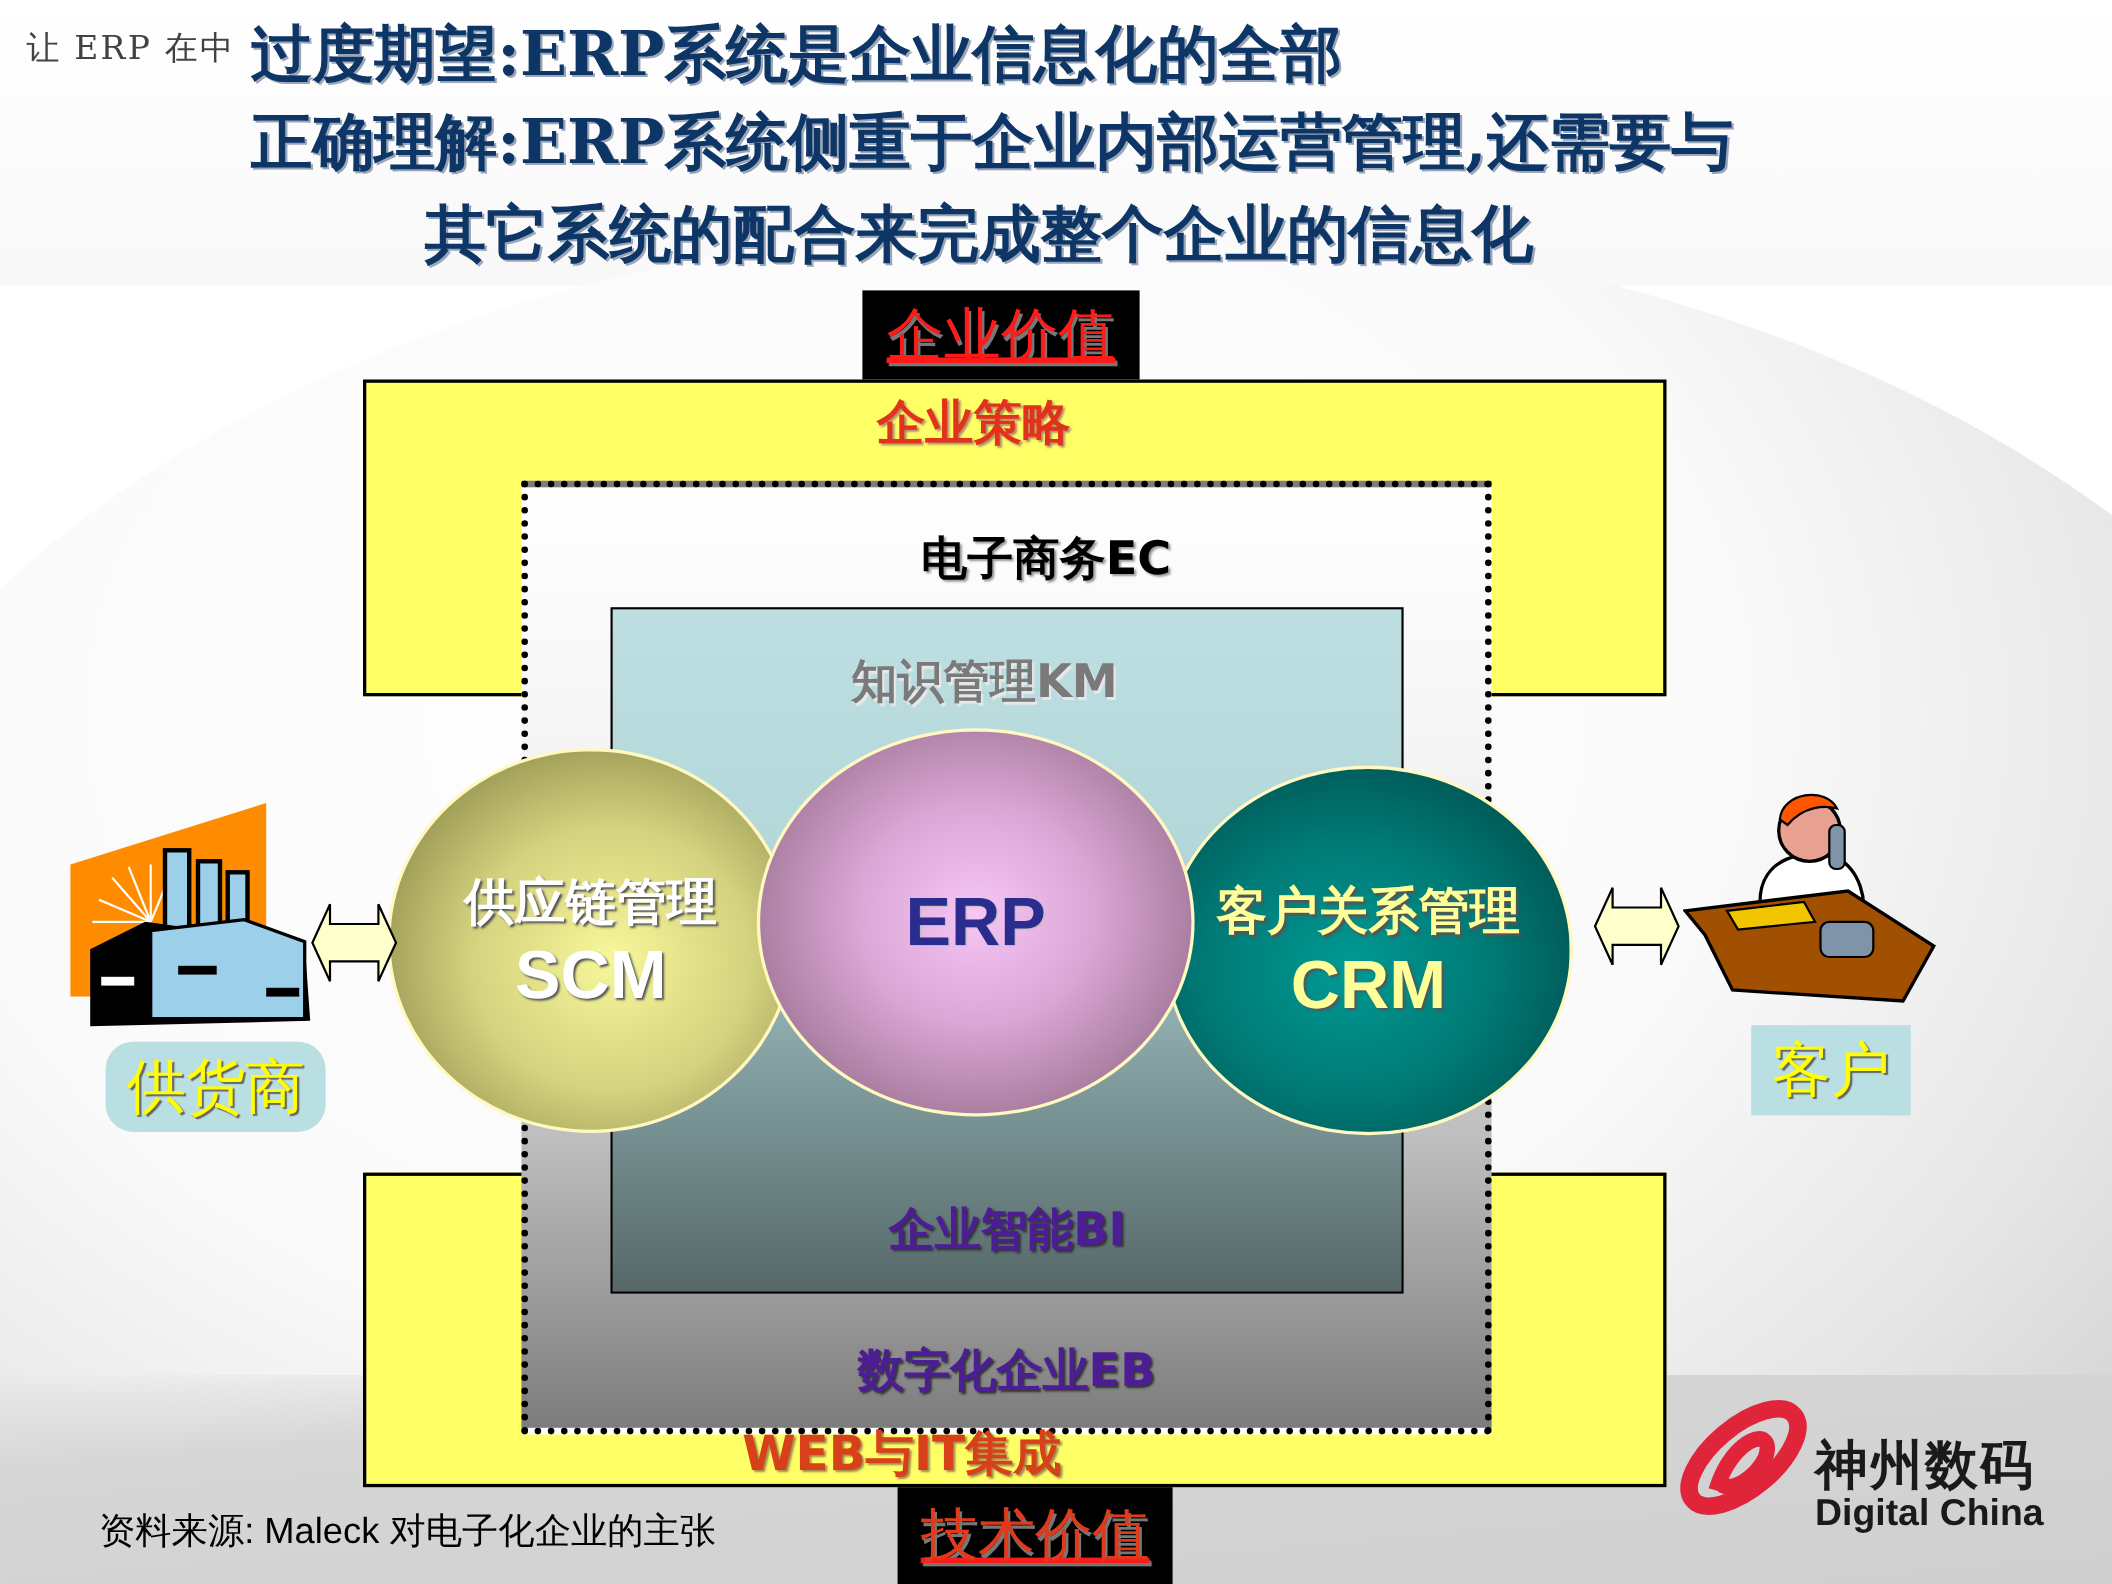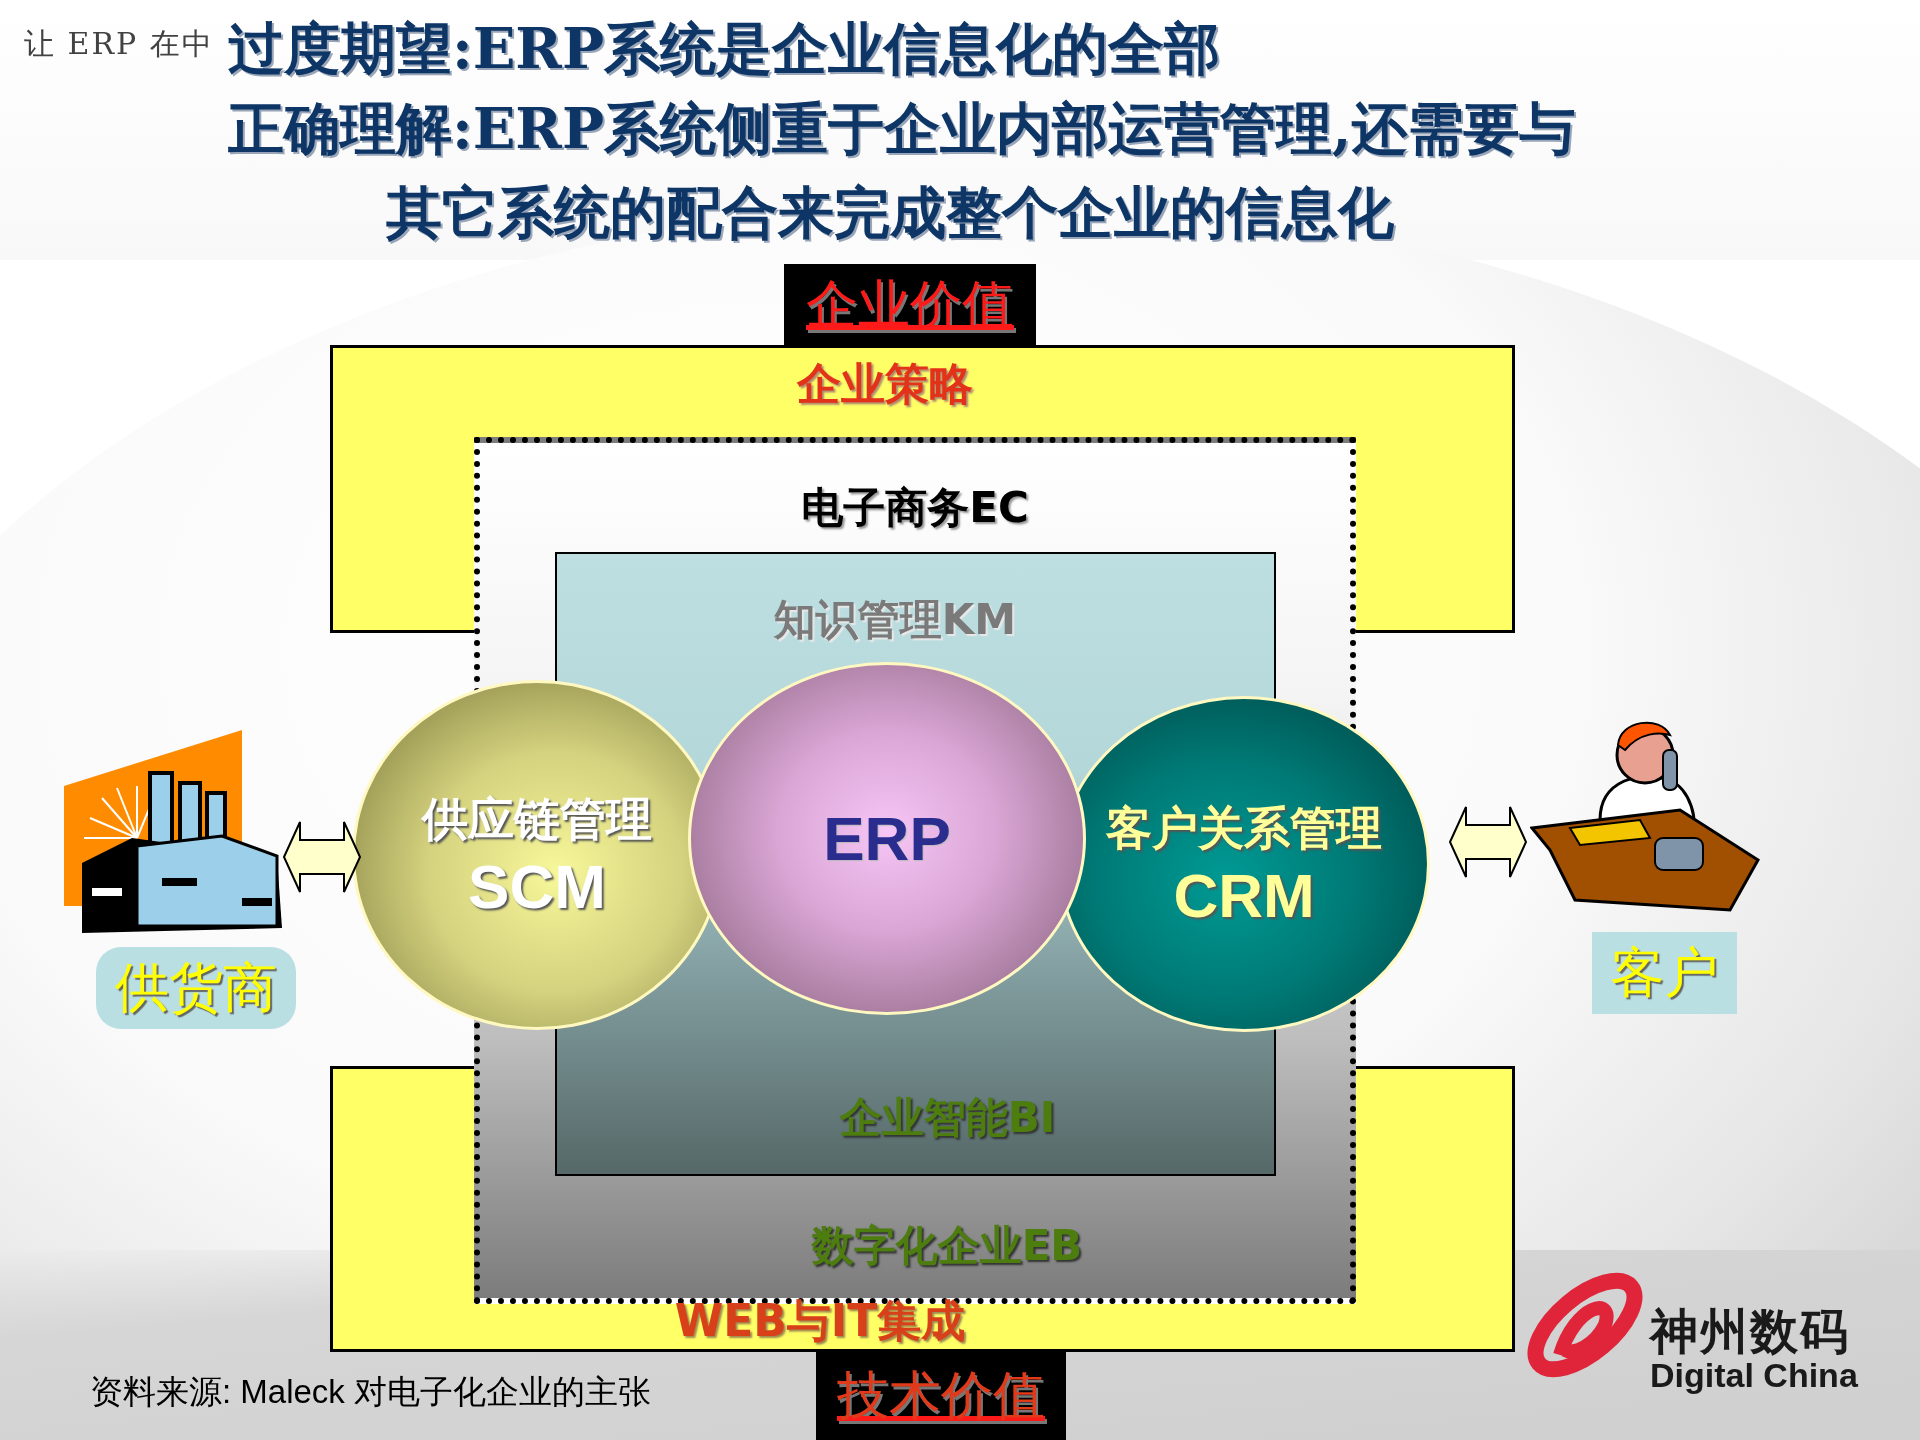--- a/index.html
+++ b/index.html
@@ -19,23 +19,23 @@
   .t3 { left:386px; top:176px; }
   .yellow { position:absolute; background:#ffff66; border:3px solid #000; box-sizing:border-box; }
   .dotted { position:absolute; left:474px; top:437px; width:882px; height:867px; box-sizing:border-box;
     border:6px dotted #000; background:linear-gradient(#ffffff 0%, #f4f4f4 30%, #bdbdbd 70%, #7c7c7c 100%); }
   .teal { position:absolute; left:555px; top:552px; width:721px; height:624px; box-sizing:border-box;
     border:2px solid #000; background:linear-gradient(#bddfe1 0%, #b4d7d9 35%, #7f9a9c 70%, #566868 100%); }
   .value-box { position:absolute; background:#000000; color:#ff1a1a; font-family:"DejaVu Serif", serif; font-size:52px;
     display:flex; align-items:center; justify-content:center; text-shadow:2px 3px 0 #777;text-decoration:underline; }
   .lbl { position:absolute; font-weight:bold; text-align:center; white-space:nowrap; }
   .strategy { color:#e2321a; font-size:44px; text-shadow:2px 2px 2px #b08a70; }
-  .ec { color:#000; font-size:42px; text-shadow:2px 2px 2px #999; }
+  .ec { color:#000; font-size:42px; text-shadow:2px 2px 2px #999;padding-left:36px; }
   .km { color:#7a7a7a; font-size:42px; text-shadow:2px 2px 1px #e8e8e8; }
-  .bi, .eb { color:#4d7c0f; font-size:42px; text-shadow:2px 2px 2px #333;padding-left:32px; }
+  .bi, .eb { color:#4c1d95; font-size:42px; text-shadow:2px 2px 2px #333; }
   .web { color:#d8401a; font-size:44px; text-shadow:2px 2px 2px #a08a50; }
   .ellipse { position:absolute; border-radius:50%; border:3px solid #fff8c0; box-sizing:border-box;
     display:flex; flex-direction:column; align-items:center; justify-content:center; text-align:center; font-weight:bold; }
   .scm { left:352px; top:680px; width:370px; height:350px;
     background:radial-gradient(ellipse at 55% 55%, #f7f79a 0%, #d4d27e 45%, #8e8c4a 85%, #6d6b36 100%); color:#fff; }
   .erp { left:688px; top:662px; width:398px; height:353px; z-index:2;
     background:radial-gradient(ellipse at 50% 48%, #f6c6f6 0%, #d9a5d4 40%, #a57a9c 75%, #7c5a78 100%); color:#2b2d8e; }
   .crm { left:1058px; top:696px; width:372px; height:336px;
     background:radial-gradient(ellipse at 45% 55%, #009a94 0%, #007a76 45%, #00504e 85%, #003c3a 100%); color:#ffff99; }
   .ell-cn { font-size:46px; text-shadow:2px 2px 2px #555; }

